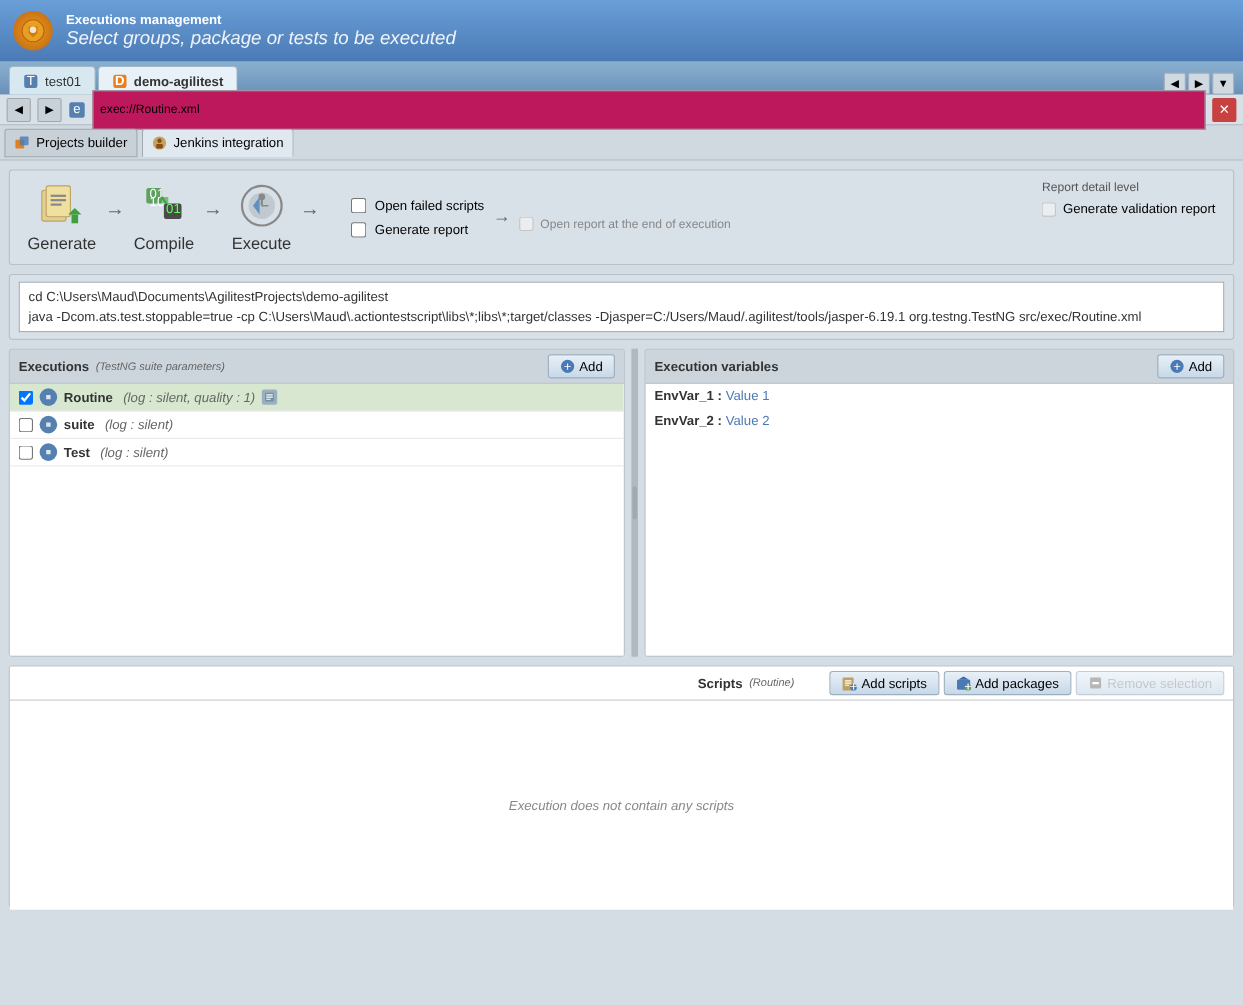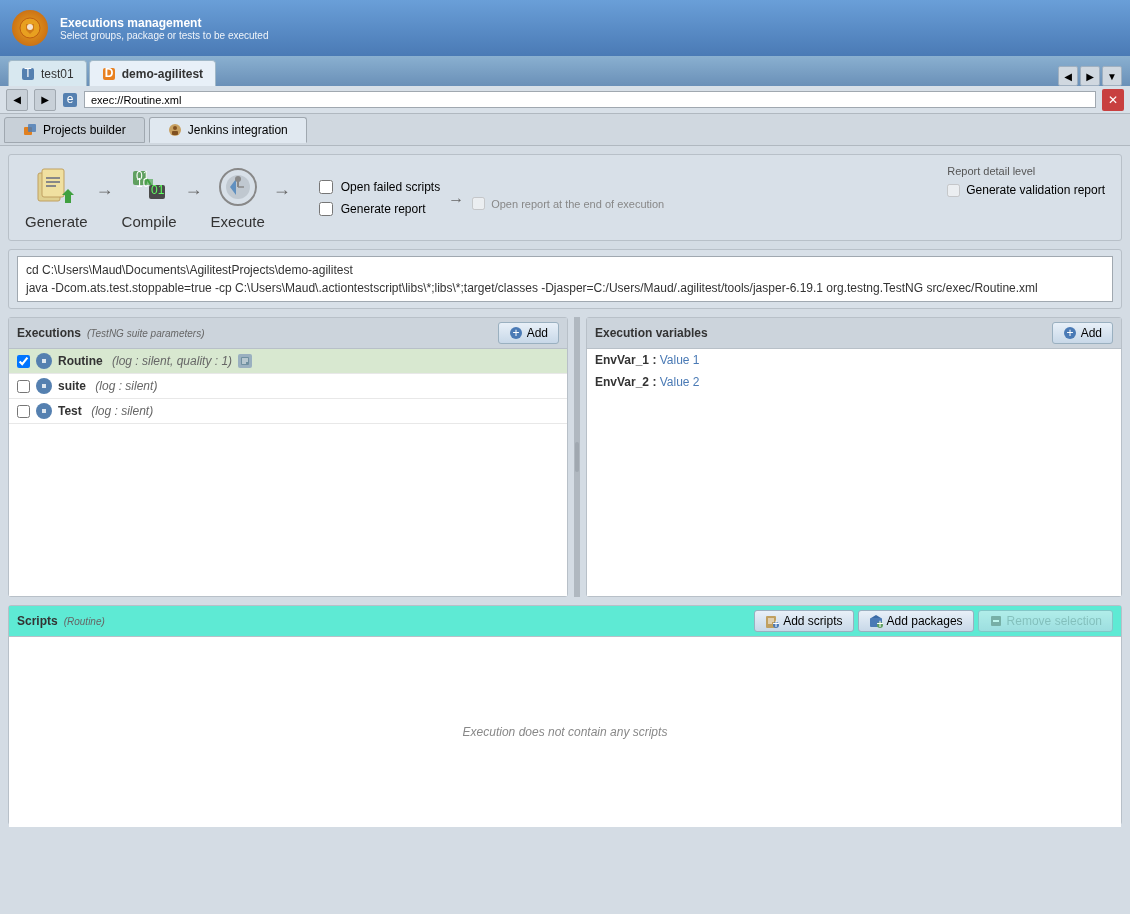--- a/index.html
+++ b/index.html
@@ -16,21 +16,21 @@
     }
     .app-icon {
       width: 36px; height: 36px;
       background: radial-gradient(circle, #e8a020, #c06010);
       border-radius: 50%;
       display: flex; align-items: center; justify-content: center;
       color: white; font-size: 16px;
     }
     .app-title { color: white; }
     .app-title .main-title { font-size: 12px; font-weight: bold; }
-    .app-title .sub-title { font-size: 10px; opacity: 0.9; }
+    .app-title .sub-title { font-size: 17px; opacity: 0.9; font-style: italic; }
 
     
     .tab-bar {
       background: linear-gradient(to bottom, #8ab0d0, #6a90b8);
       height: 30px;
       display: flex;
       align-items: flex-end;
       padding: 0 8px;
       gap: 2px;
     }
@@ -75,22 +75,22 @@
       width: 22px; height: 22px;
       background: #c8d0d8;
       border: 1px solid #a0a8b0;
       border-radius: 2px;
       display: flex; align-items: center; justify-content: center;
       cursor: pointer;
       font-size: 10px;
     }
     .url-input {
       flex: 1;
-      height: 17px;
-      background: #ffffff;
+      height: 36px;
+      background: #be185d;
       border: 1px solid #a0a8b0;
       padding: 0 6px;
       font-size: 11px;
     }
     .url-close {
       width: 22px; height: 22px;
       background: #c84040;
       border: none;
       color: white;
       display: flex; align-items: center; justify-content: center;
@@ -104,21 +104,21 @@
       background: #d0d8e0;
       height: 32px;
       display: flex;
       align-items: center;
       padding: 0 4px;
       gap: 4px;
       border-bottom: 1px solid #b0b8c0;
     }
     .toolbar-tab {
       height: 26px;
-      padding: 0 18px;
+      padding: 0 8px;
       display: flex;
       align-items: center;
       gap: 6px;
       background: #c8d0d8;
       border: 1px solid #a0a8b0;
       border-radius: 3px 3px 0 0;
       cursor: pointer;
     }
     .toolbar-tab.active {
       background: #e0e8f0;
@@ -341,24 +341,24 @@
     
     .scripts-section {
       background: #d8e0e8;
       border: 1px solid #b8c0c8;
       border-radius: 3px;
       flex: 1;
     }
     .scripts-header {
       display: flex;
       align-items: center;
-      justify-content: space-between;
+      justify-content: flex-end;
       padding: 4px 8px;
       border-bottom: 1px solid #b8c0c8;
-      background: #5eead4;
+      background: #ffffff;
       gap: 32px;
     }
     .scripts-content {
       background: white;
       height: calc(100% - 28px);
       display: flex;
       align-items: center;
       justify-content: center;
     }
     .scripts-empty {

